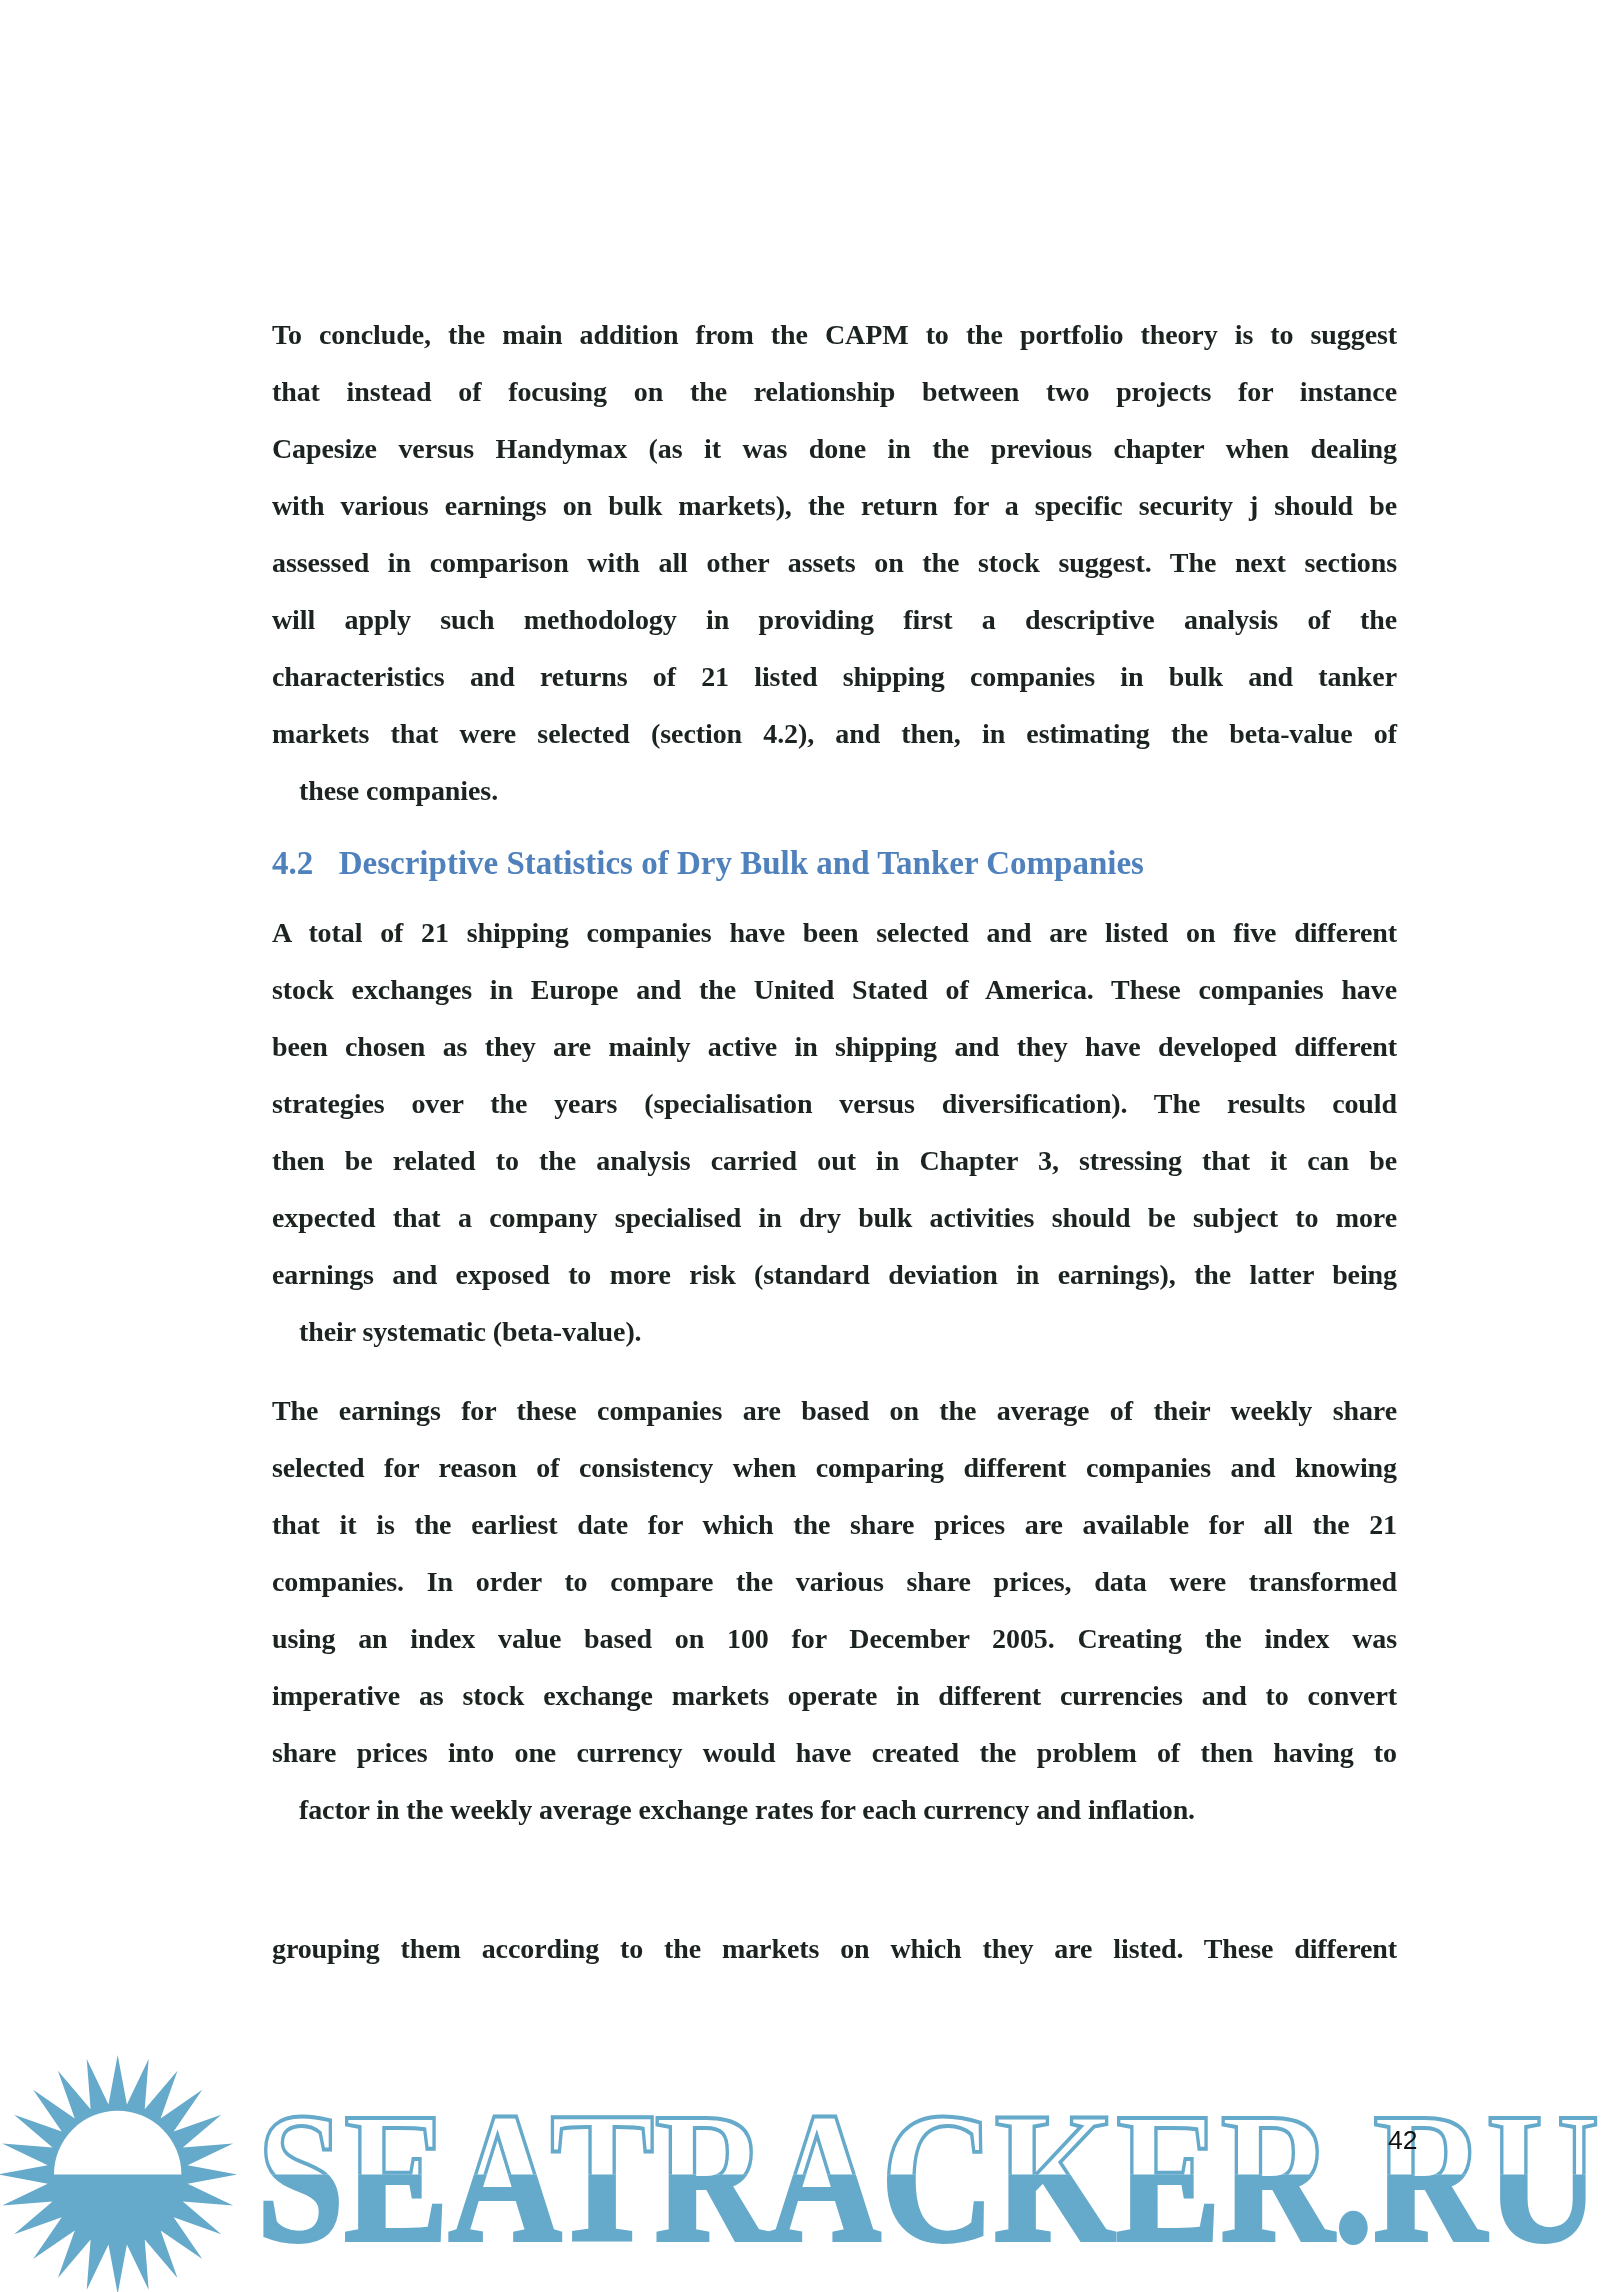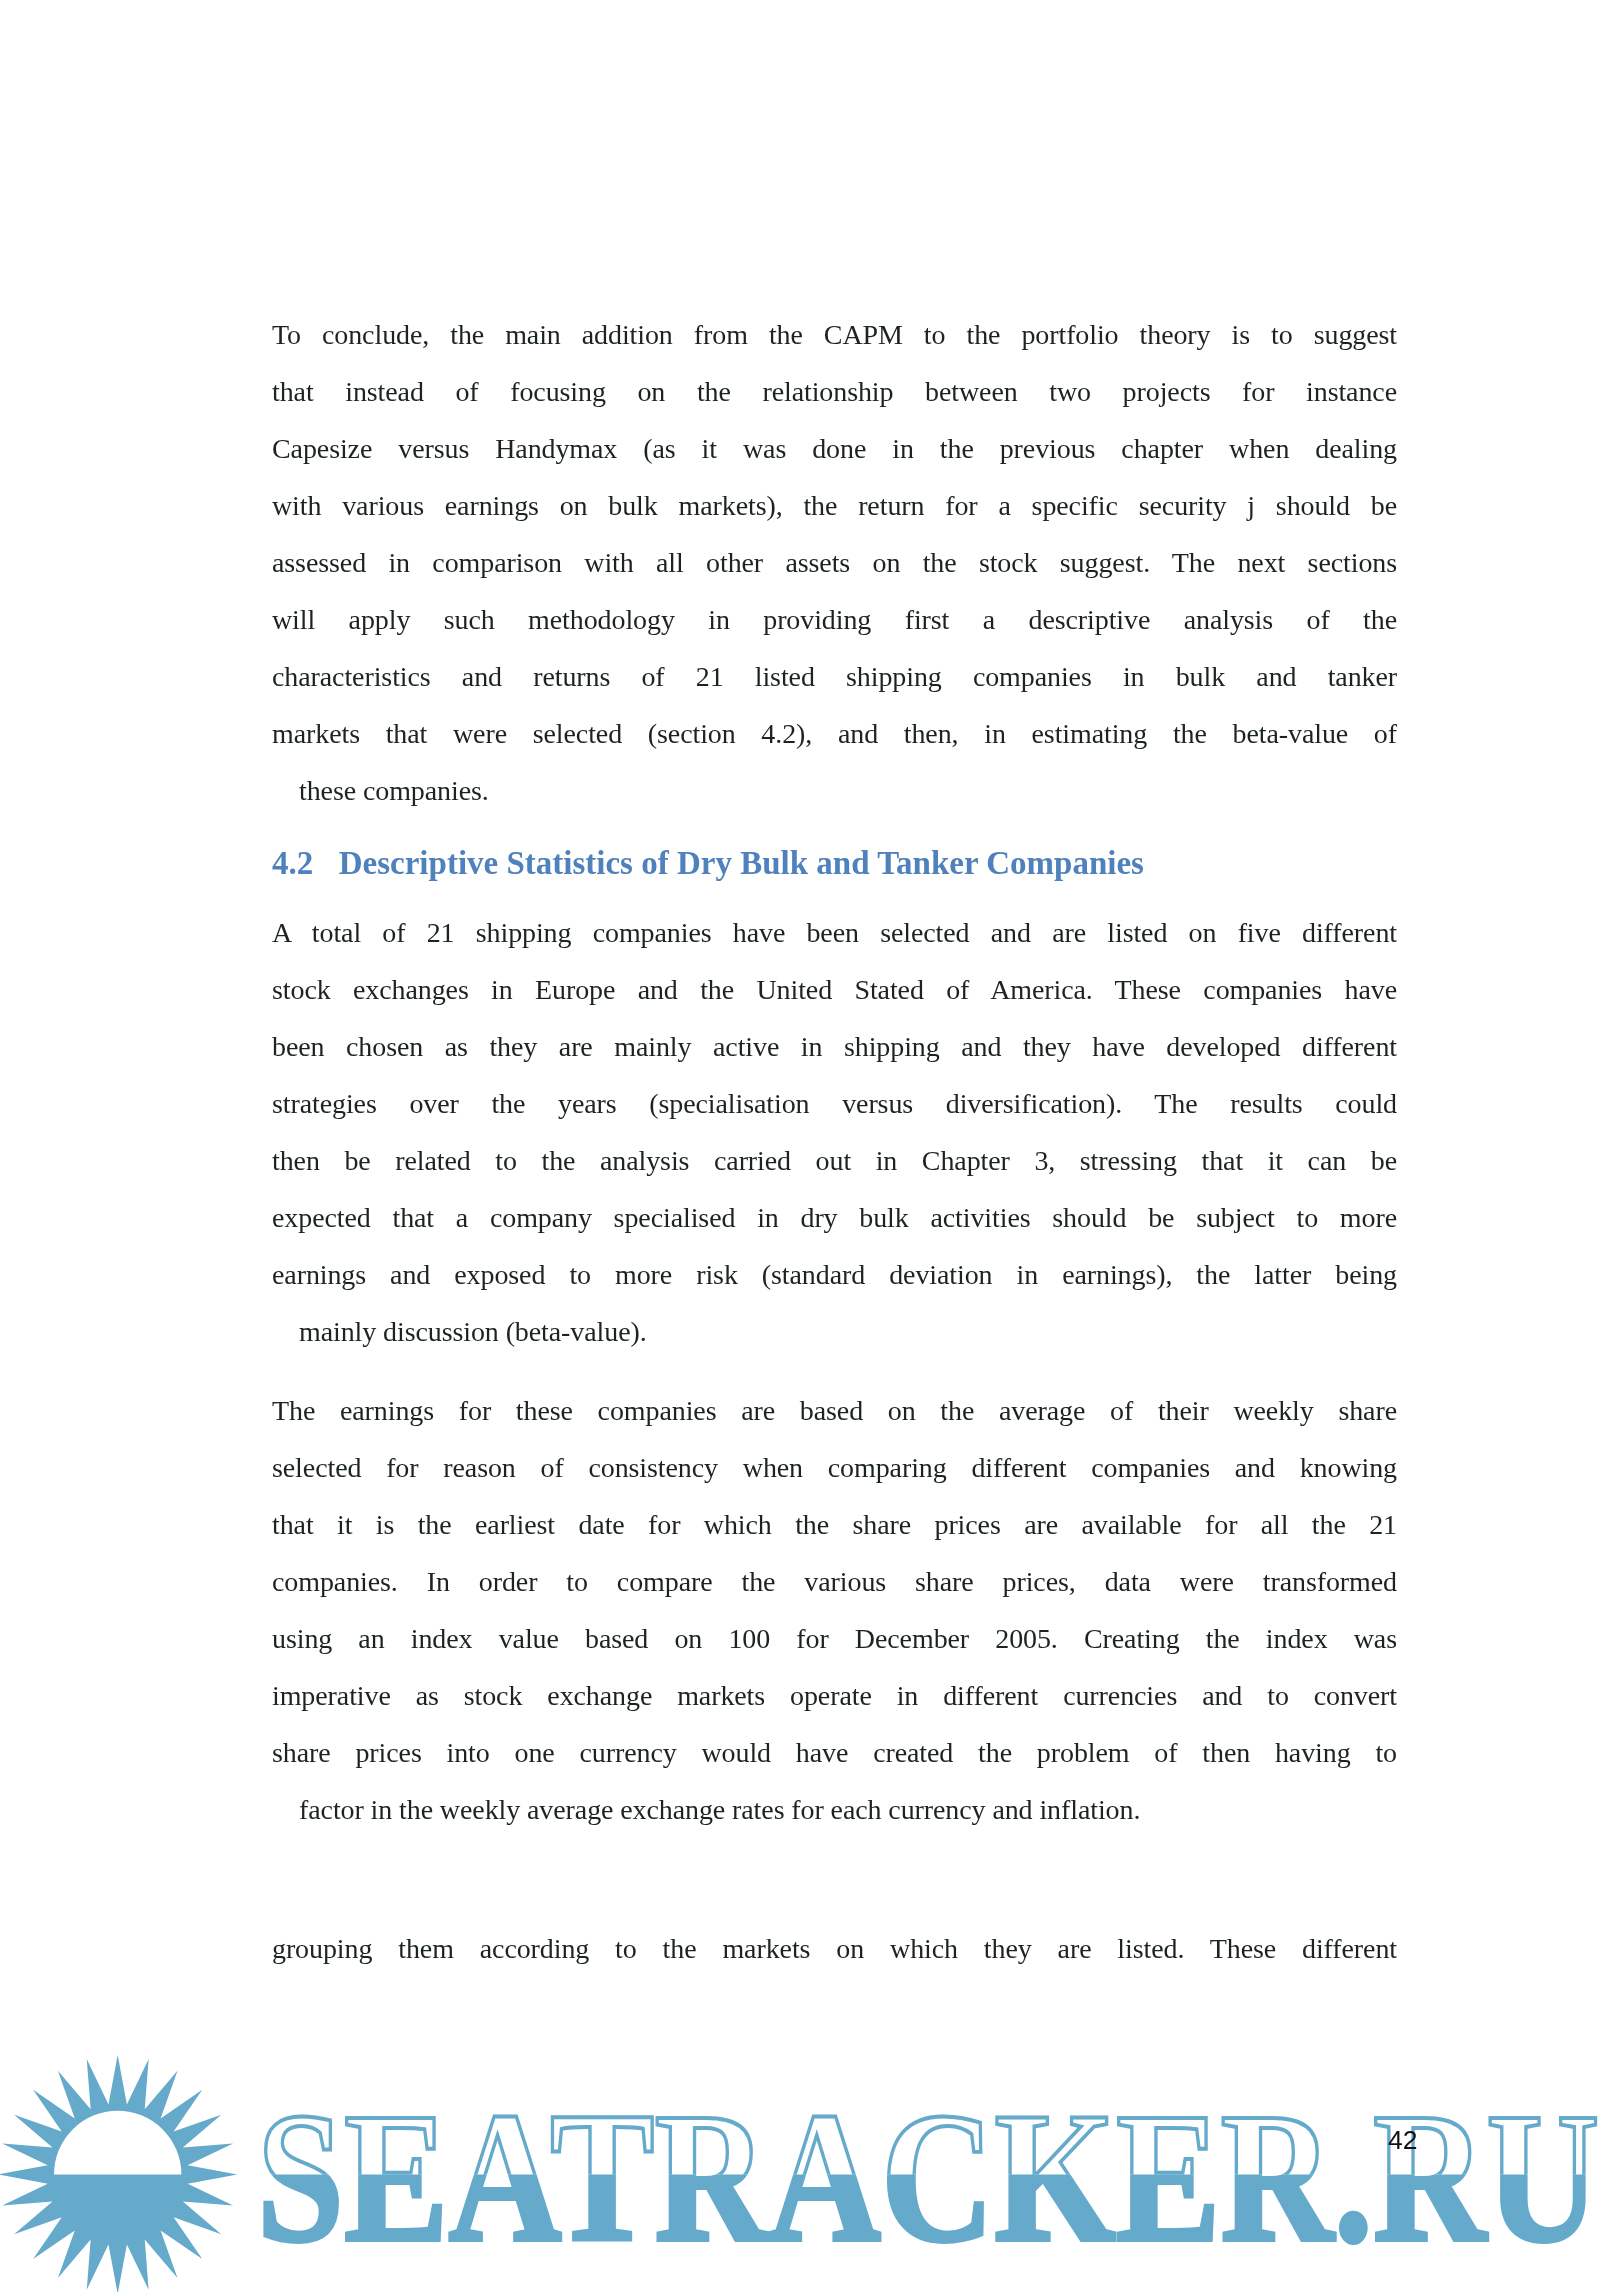--- a/index.html
+++ b/index.html
@@ -2,21 +2,21 @@
 <html><head>
 <meta charset="utf-8">
 <style>
   html, body { margin:0; padding:0; background:#ffffff; }
   body { width:1620px; height:2293px; position:relative; overflow:hidden; }
   .page { position:absolute; left:0; top:0; width:1620px; height:2293px; background:#fff; }
   .text-block {
     position:absolute; left:272px; width:1125px;
     font-family:"Liberation Serif", "DejaVu Serif", serif;
     font-size:28px; line-height:57px; color:#1c2420;
-    text-align:justify; letter-spacing:-0.1px;
+    text-align:justify; letter-spacing:-0.1px;font-weight:bold;
   }
   #p1 { top:306px; }
   #heading {
     position:absolute; left:272px; top:845px;
     font-family:"Liberation Serif", "DejaVu Serif", serif;
     font-weight:bold; font-size:33px; color:#4f81bd; white-space:nowrap;
   }
   #heading .num { margin-right:25.5px; }
   #p2 { top:904px; }
   #p3 { top:1382px; }
@@ -52,21 +52,21 @@
   </div>
 
   <div class="text-block" id="p2">
     <span class="line">A total of 21 shipping companies have been selected and are listed on five different</span>
     <span class="line">stock exchanges in Europe and the United Stated of America.  These companies have</span>
     <span class="line">been chosen as they are mainly active in shipping and they have developed different</span>
     <span class="line">strategies over the years (specialisation versus diversification).  The results could</span>
     <span class="line">then be related to the analysis carried out in Chapter 3, stressing that it can be</span>
     <span class="line">expected that a company specialised in dry bulk activities should be subject to more</span>
     <span class="line">earnings and exposed to more risk (standard deviation in earnings), the latter being</span>
-    <span class="line last">mainly discussion (beta-value).</span>
+    <span class="line last">their systematic (beta-value).</span>
   </div>
 
   <div class="text-block" id="p3">
     <span class="line">The earnings for these companies are based on the average of their weekly share</span>
     <span class="line">selected for reason of consistency when comparing different companies and knowing</span>
     <span class="line">that it is the earliest date for which the share prices are available for all the 21</span>
     <span class="line">companies.  In order to compare the various share prices, data were transformed</span>
     <span class="line">using an index value based on 100 for December 2005.  Creating the index was</span>
     <span class="line">imperative as stock exchange markets operate in different currencies and to convert</span>
     <span class="line">share prices into one currency would have created the problem of then having to</span>

